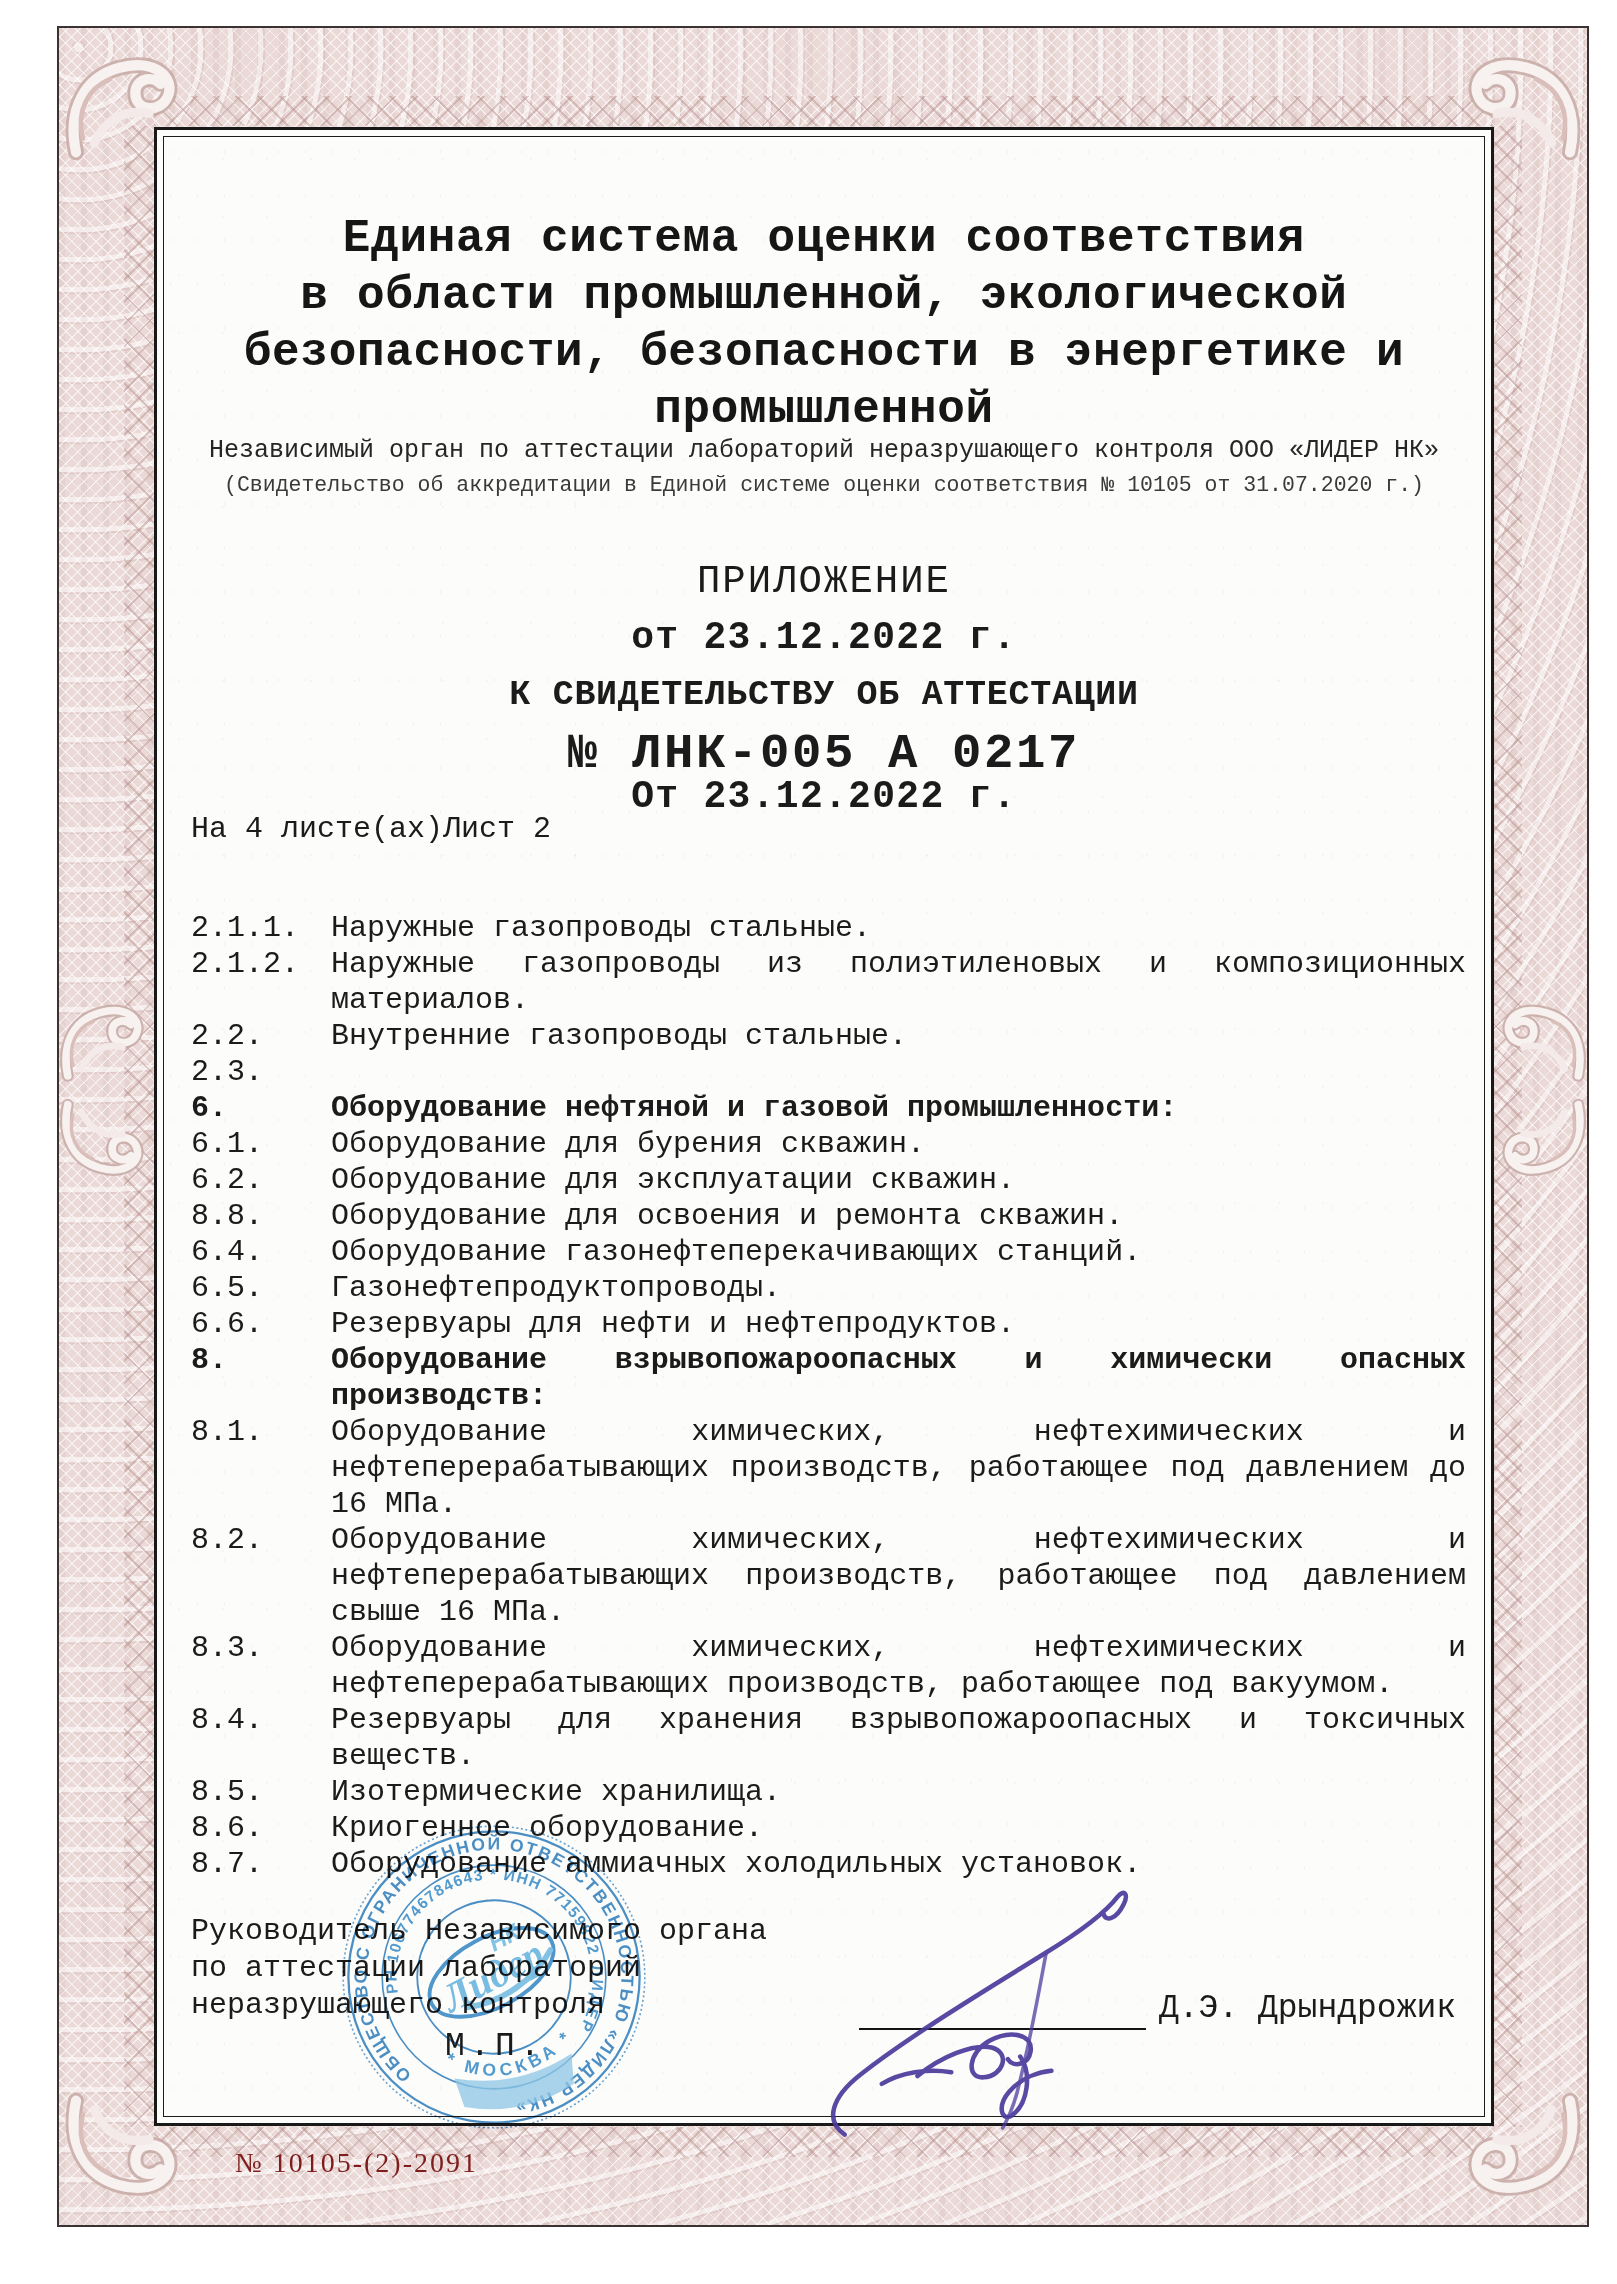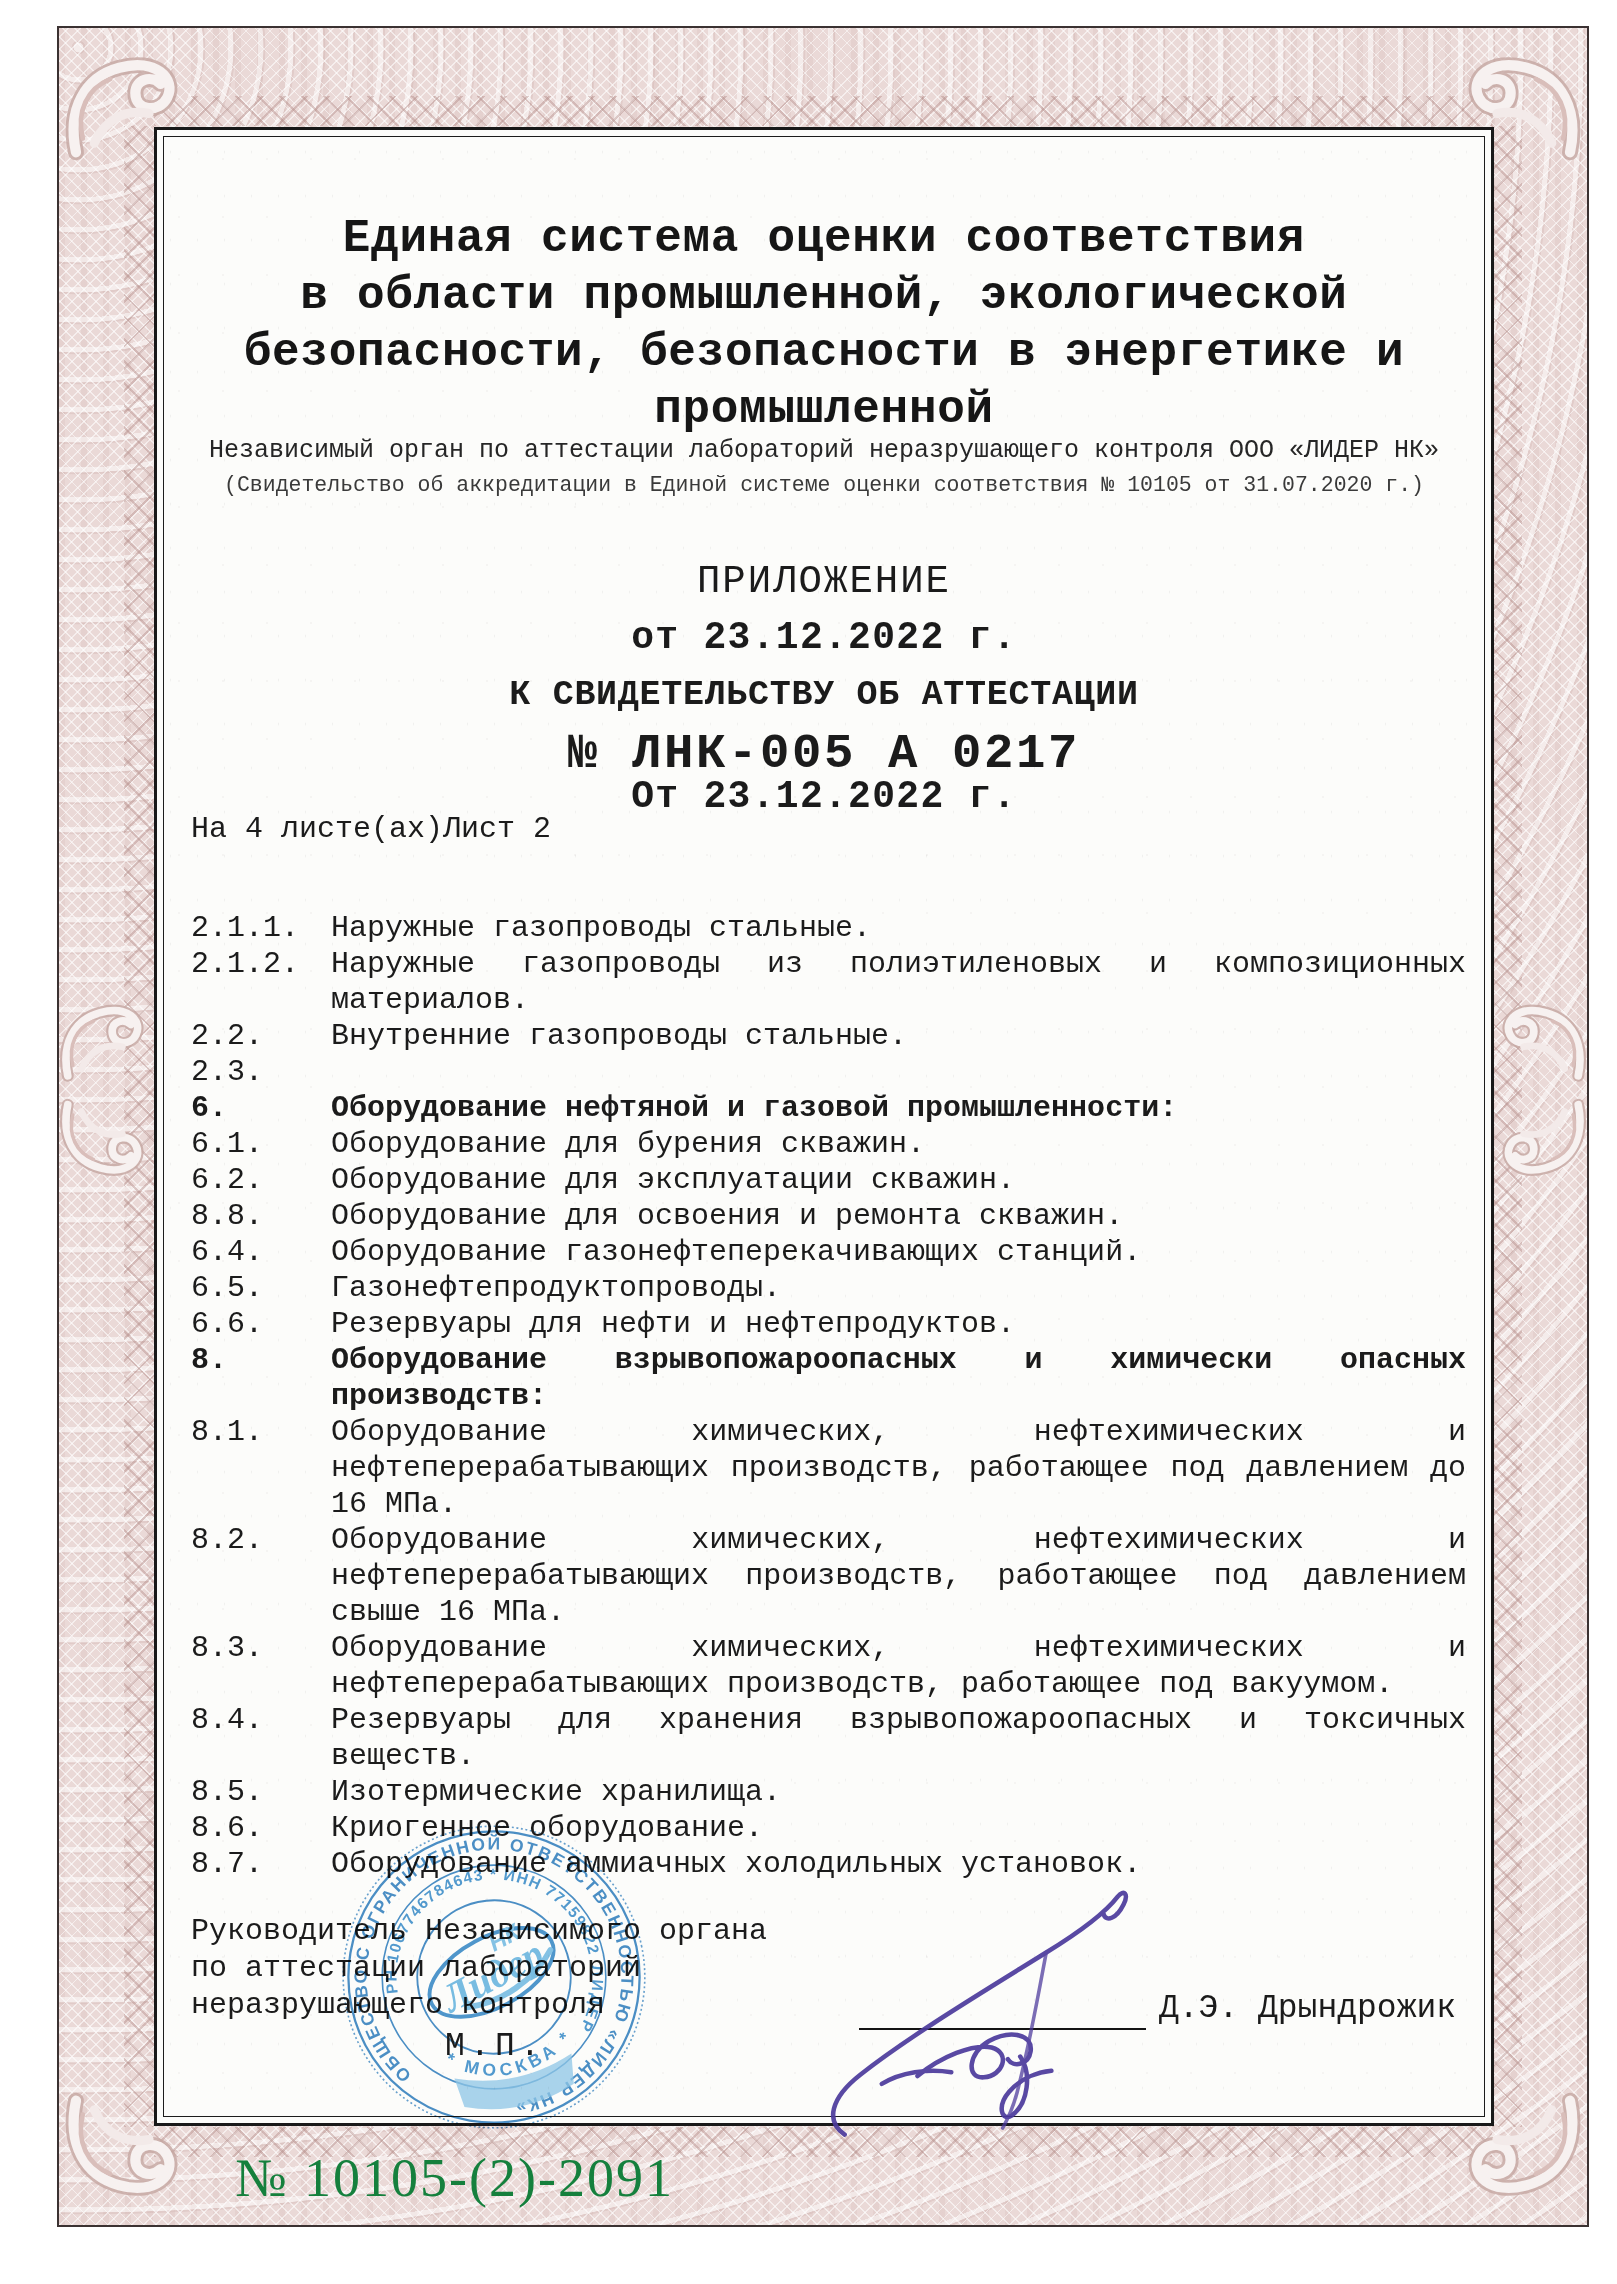--- a/index.html
+++ b/index.html
@@ -60,21 +60,21 @@
   
   .sign-left{position:absolute; left:34px; top:1783px; width:676px; font-size:30px; line-height:37px;}
   .mp{position:absolute; left:0; top:1898px; width:676px; text-align:center; font-size:33px; letter-spacing:5.2px; z-index:7;}
   .sig-line{position:absolute; left:702px; top:1898px; width:287px; border-top:2.6px solid #141414; z-index:4;}
   .sig-name{position:absolute; left:1002px; top:1860px; font-size:33px; z-index:6;}
   .signature{position:absolute; left:663px; top:1743px; z-index:8;}
   .stamp{position:absolute; left:168px; top:1678px; z-index:5; transform:rotate(-12deg); opacity:.92; mix-blend-mode:multiply;}
   
   .footer-num{
     position:absolute; left:235px; top:2147px; z-index:3;
-    font-family:"Liberation Serif", serif; font-size:54px; letter-spacing:2px; color:#15803d;
+    font-family:"Liberation Serif", serif; font-size:28px; letter-spacing:2px; color:#7f1d1d;
   }
 </style>
 </head>
 <body>
 
 <div class="page">
 
   <div class="frame">
     <div class="strip strip-top"></div>
     <div class="strip strip-bottom"></div>

